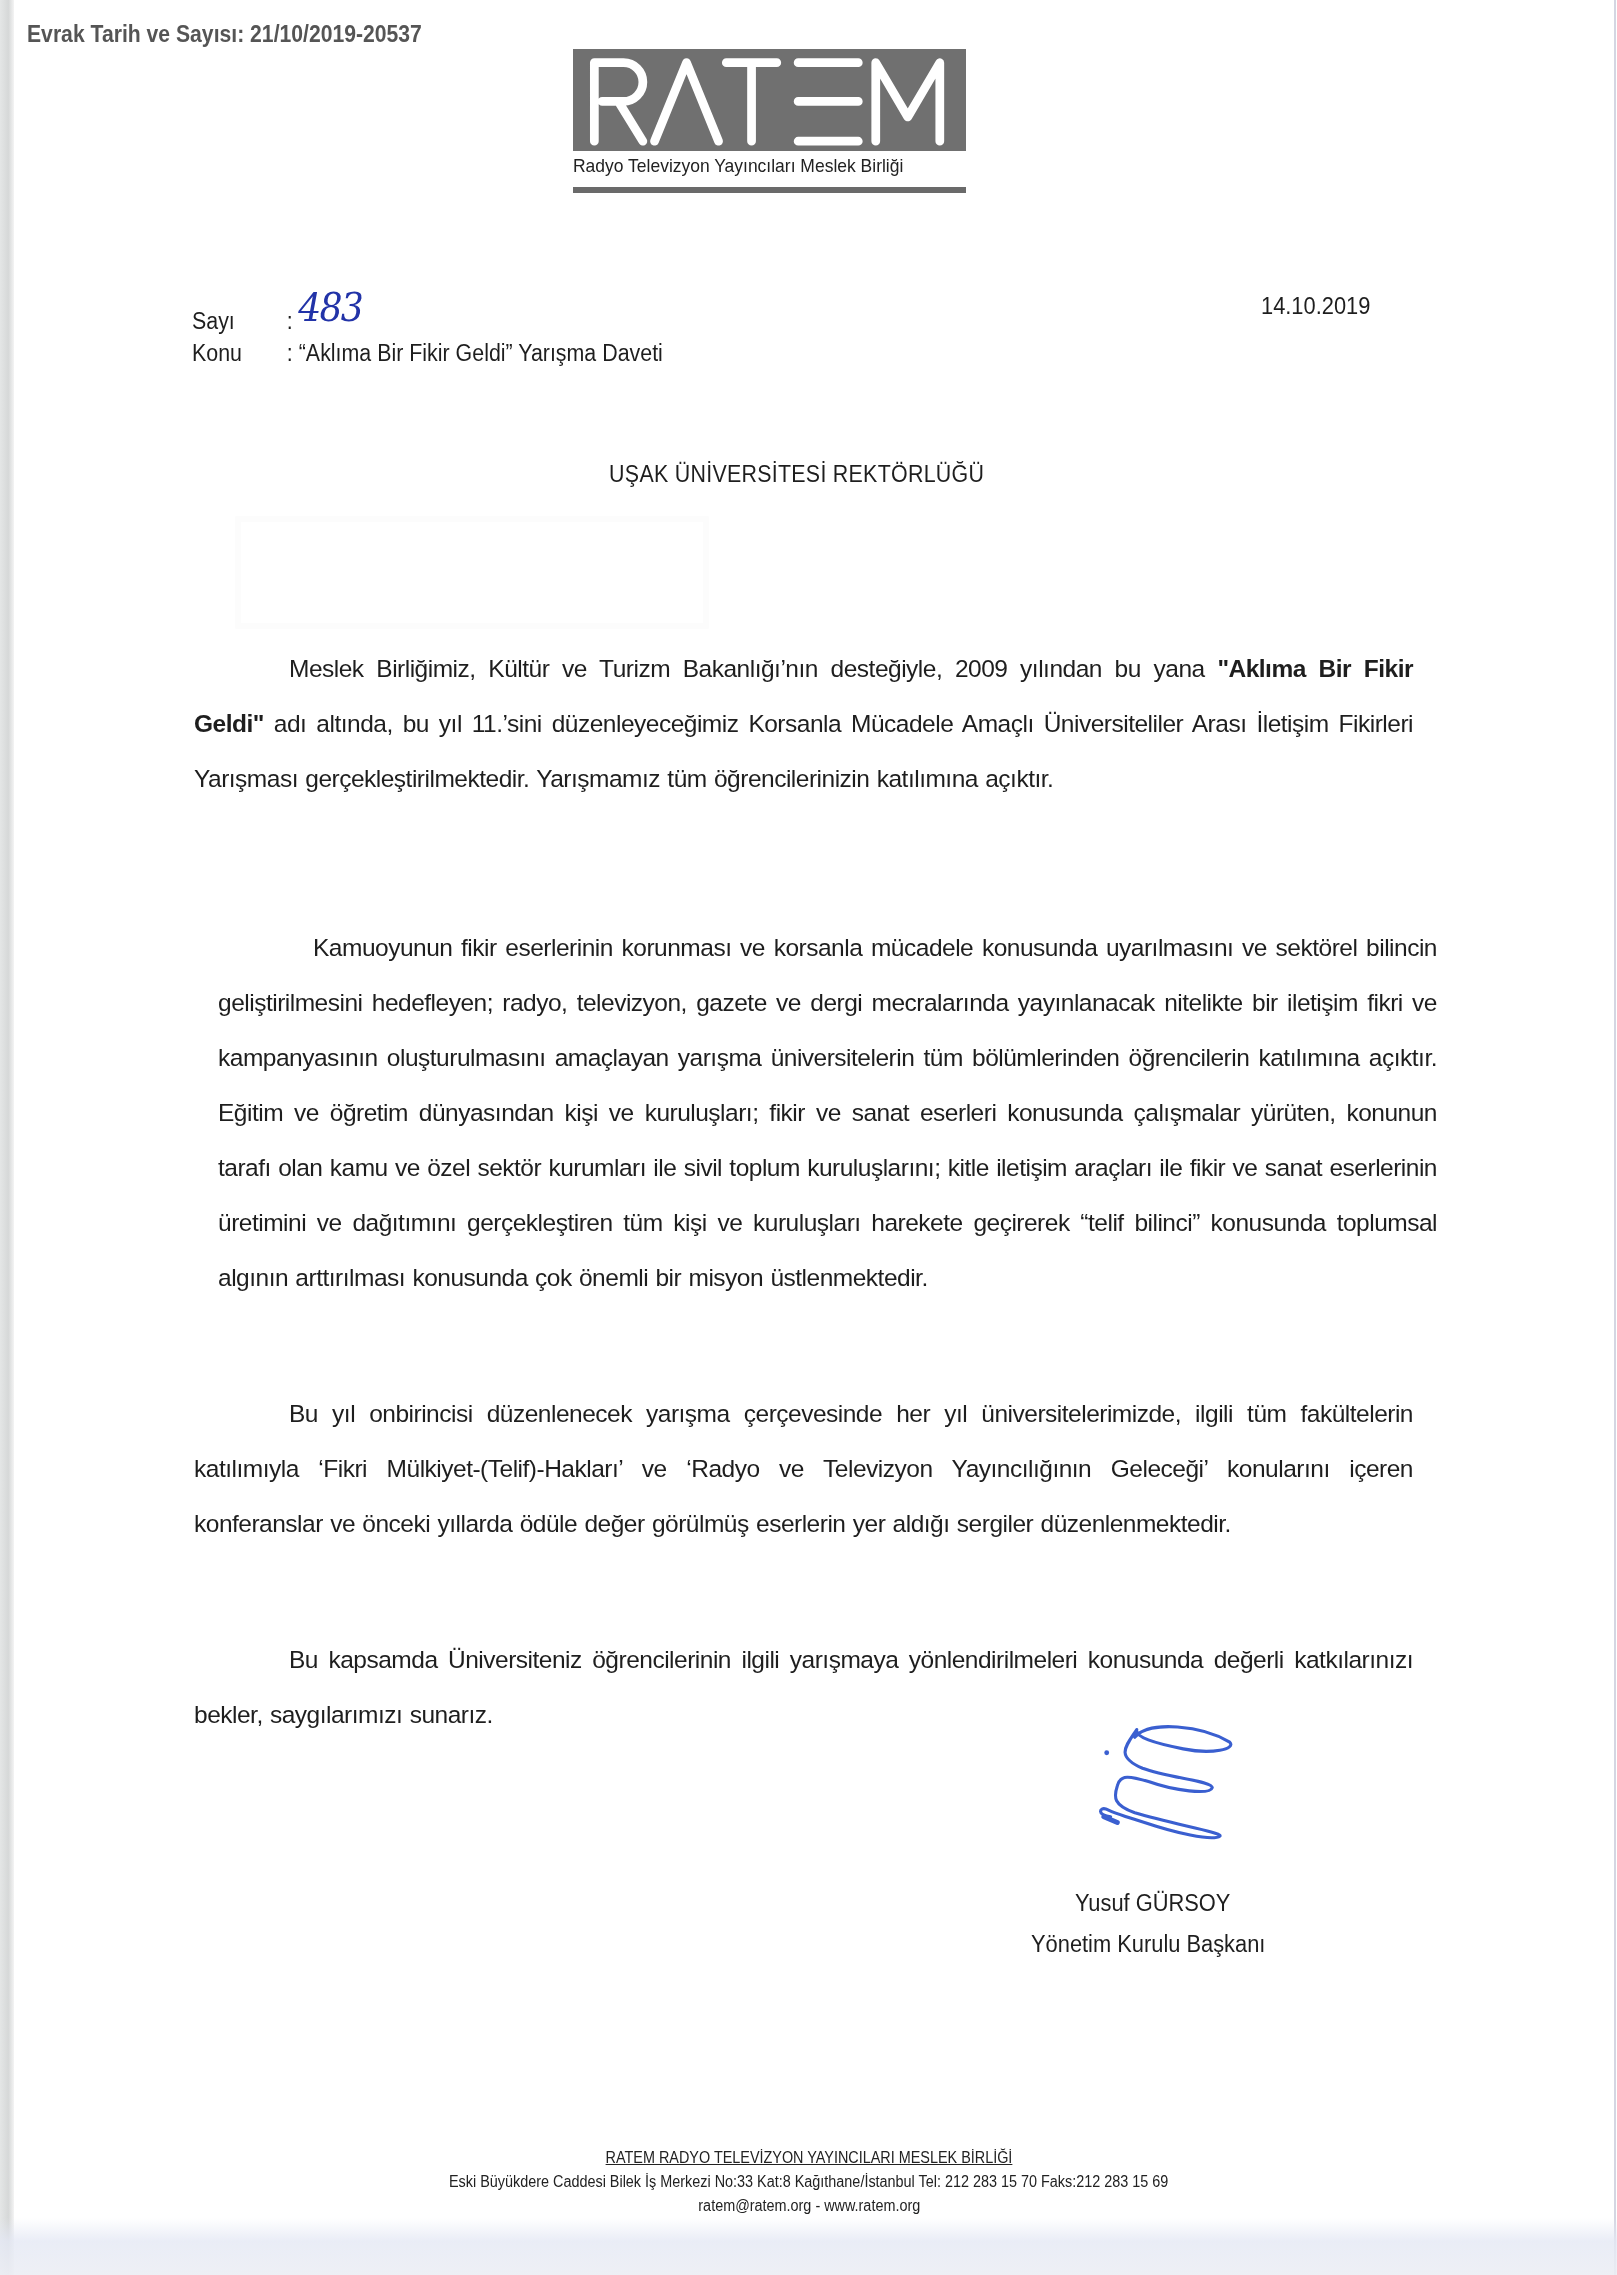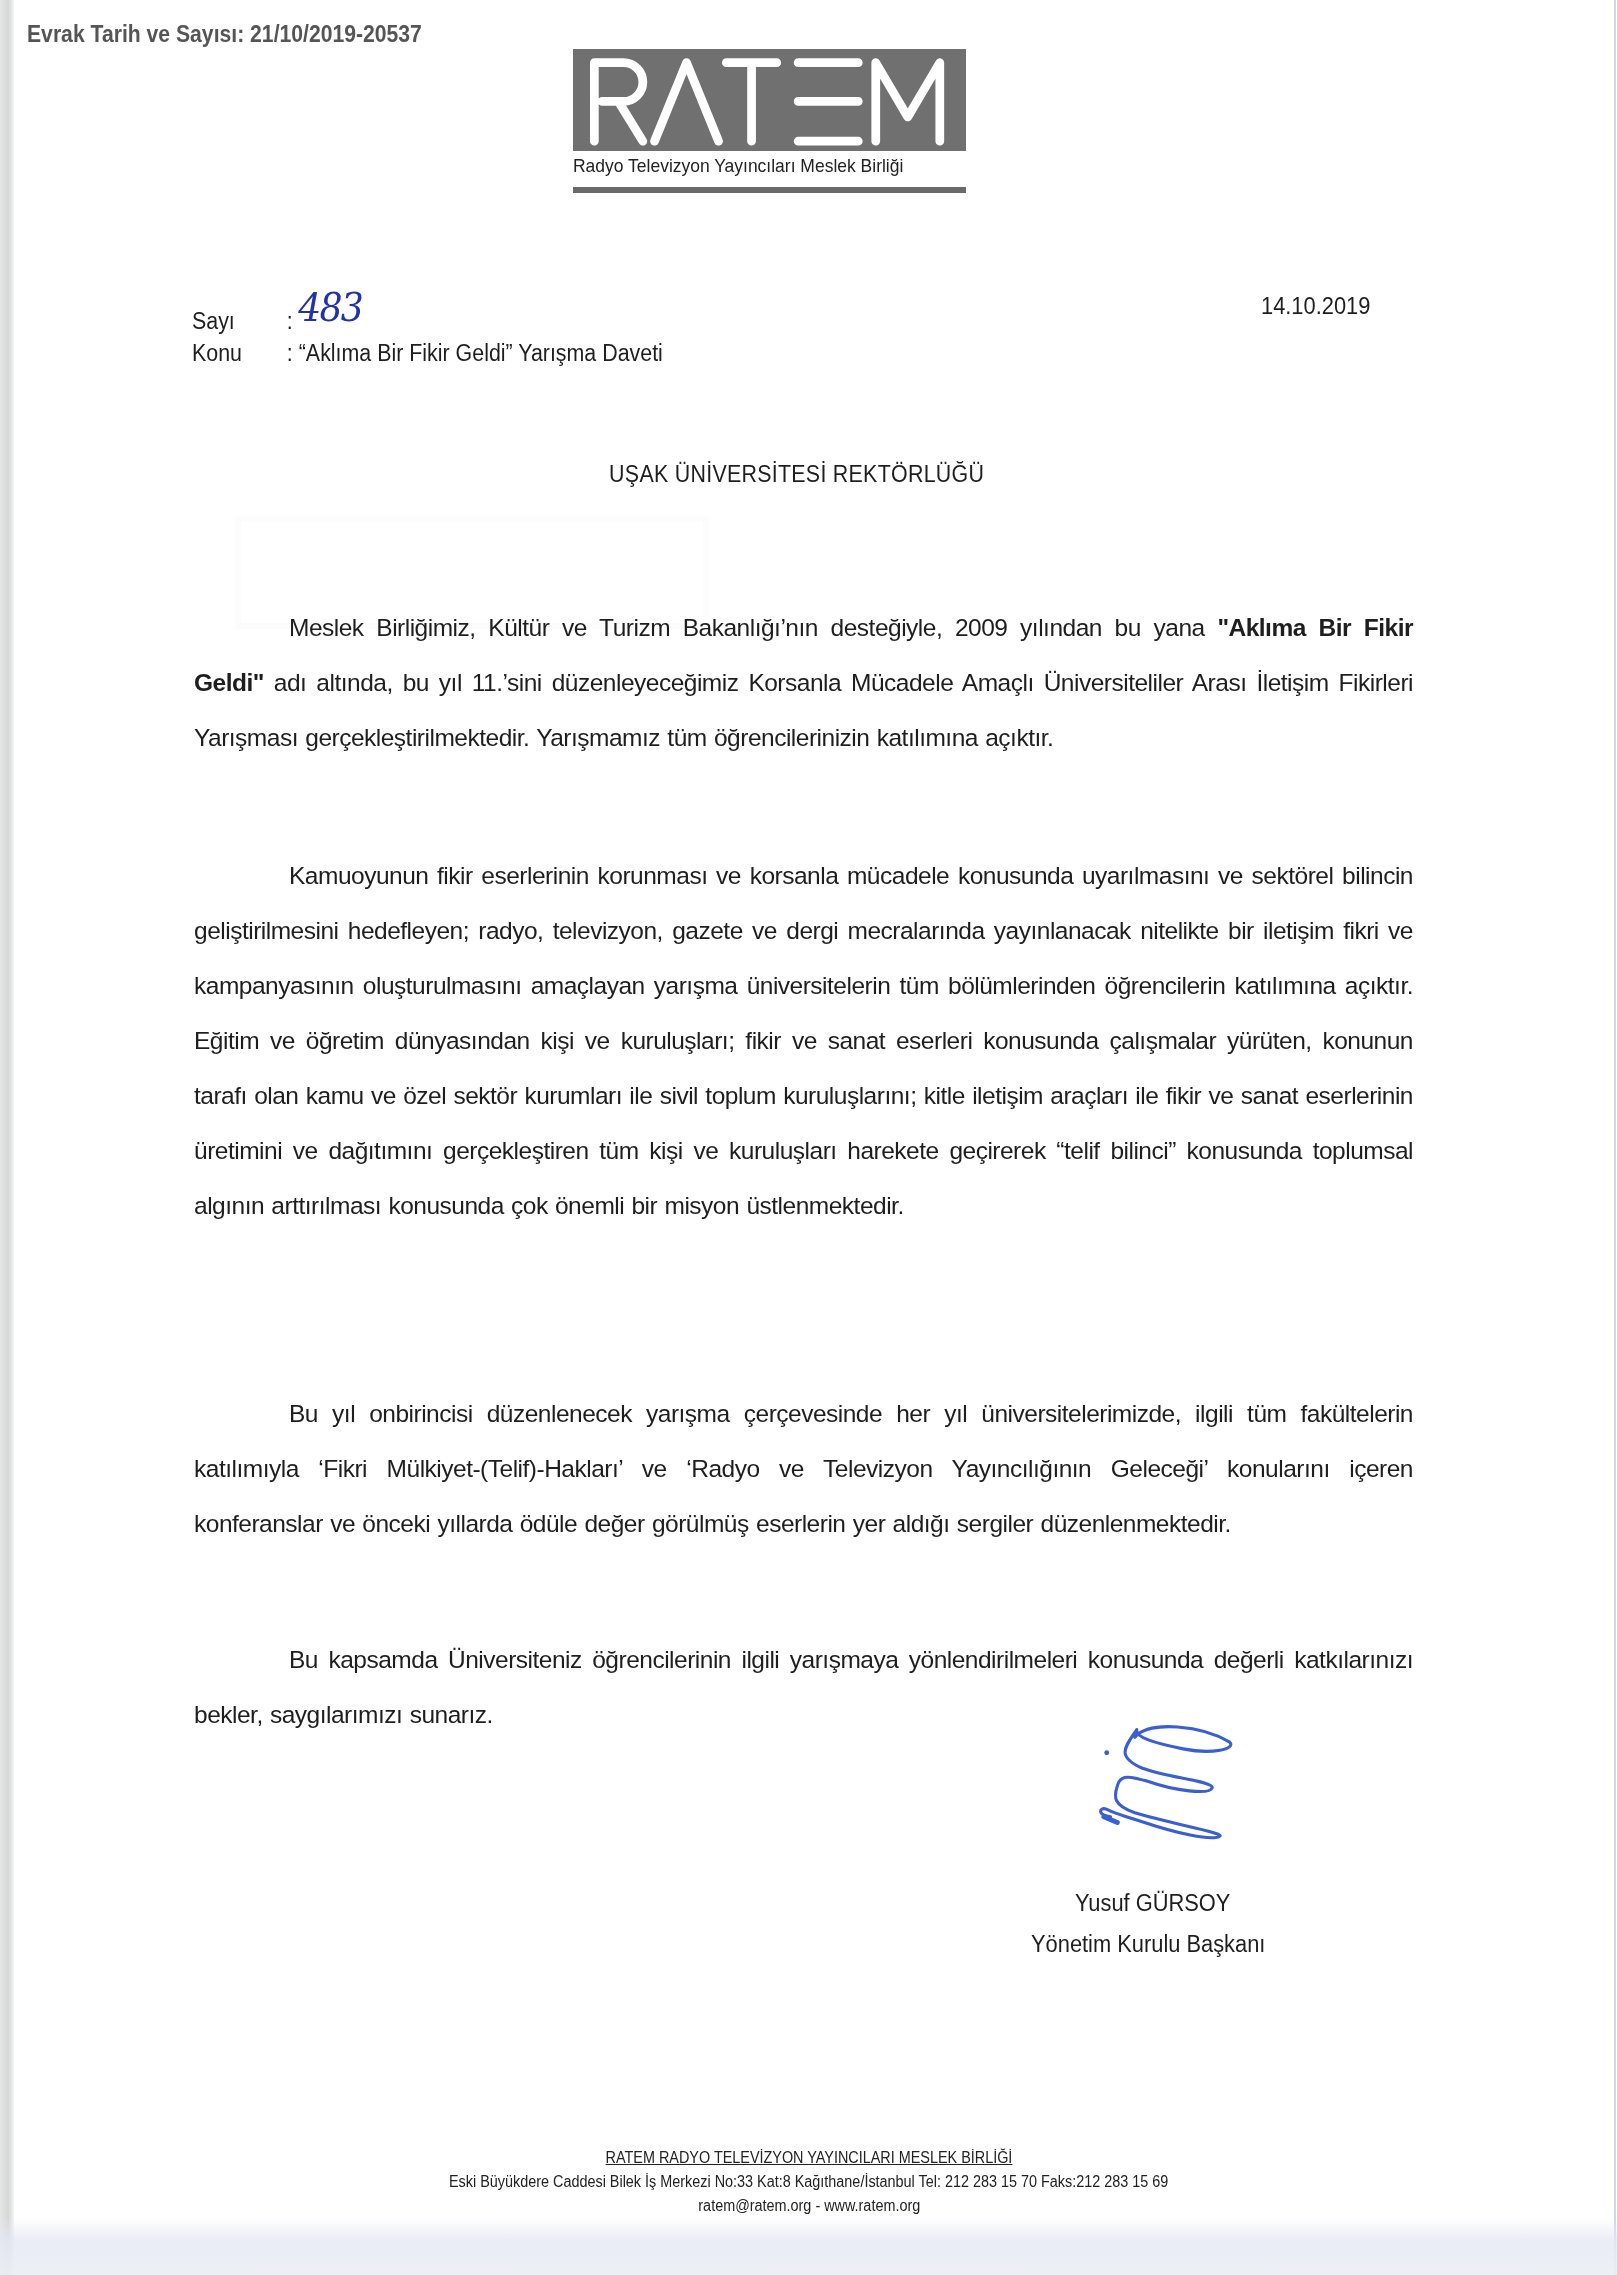--- a/index.html
+++ b/index.html
@@ -125,25 +125,25 @@
 </div>
 <div class="meta" style="top:340px;">
   <span class="lbl">Konu</span><span>:</span> <span>“Aklıma Bir Fikir Geldi” Yarışma Daveti</span>
 </div>
 <div class="date">14.10.2019</div>
 
 <div class="heading"><span>UŞAK ÜNİVERSİTESİ REKTÖRLÜĞÜ</span></div>
 
 <div class="whiteout"></div>
 
-<div class="body-text" style="top:600px;">
+<div class="body-text" style="top:641px;">
   <p class="para"><span>Meslek Birliğimiz, Kültür ve Turizm Bakanlığı’nın desteğiyle, 2009 yılından bu yana </span><b>"Aklıma Bir Fikir Geldi"</b><span> adı altında, bu yıl 11.’sini düzenleyeceğimiz Korsanla Mücadele Amaçlı Üniversiteliler Arası İletişim Fikirleri Yarışması gerçekleştirilmektedir. Yarışmamız tüm öğrencilerinizin katılımına açıktır.</span></p>
 </div>
 
-<div class="body-text" style="top:848px;">
+<div class="body-text" style="top:920px;margin-left:24px;">
   <p class="para">Kamuoyunun fikir eserlerinin korunması ve korsanla mücadele konusunda uyarılmasını ve sektörel bilincin geliştirilmesini hedefleyen; radyo, televizyon, gazete ve dergi mecralarında yayınlanacak nitelikte bir iletişim fikri ve kampanyasının oluşturulmasını amaçlayan yarışma üniversitelerin tüm bölümlerinden öğrencilerin katılımına açıktır. Eğitim ve öğretim dünyasından kişi ve kuruluşları; fikir ve sanat eserleri konusunda çalışmalar yürüten, konunun tarafı olan kamu ve özel sektör kurumları ile sivil toplum kuruluşlarını; kitle iletişim araçları ile fikir ve sanat eserlerinin üretimini ve dağıtımını gerçekleştiren tüm kişi ve kuruluşları harekete geçirerek “telif bilinci” konusunda toplumsal algının arttırılması konusunda çok önemli bir misyon üstlenmektedir.</p>
 </div>
 
 <div class="body-text" style="top:1386px;">
   <p class="para">Bu yıl onbirincisi düzenlenecek yarışma çerçevesinde her yıl üniversitelerimizde, ilgili tüm fakültelerin katılımıyla ‘Fikri Mülkiyet-(Telif)-Hakları’ ve ‘Radyo ve Televizyon Yayıncılığının Geleceği’ konularını içeren konferanslar ve önceki yıllarda ödüle değer görülmüş eserlerin yer aldığı sergiler düzenlenmektedir.</p>
 </div>
 
 <div class="body-text" style="top:1632px;">
   <p class="para">Bu kapsamda Üniversiteniz öğrencilerinin ilgili yarışmaya yönlendirilmeleri konusunda değerli katkılarınızı bekler, saygılarımızı sunarız.</p>
 </div>

